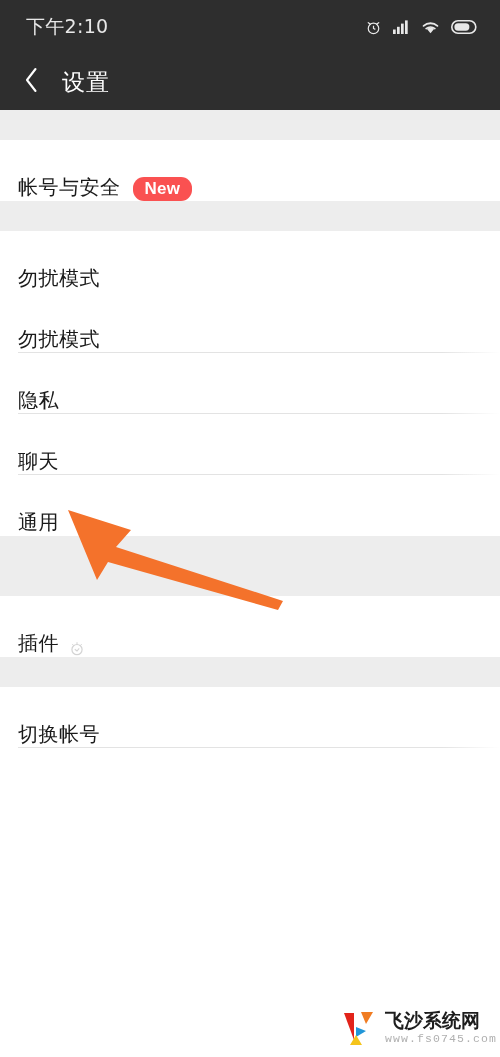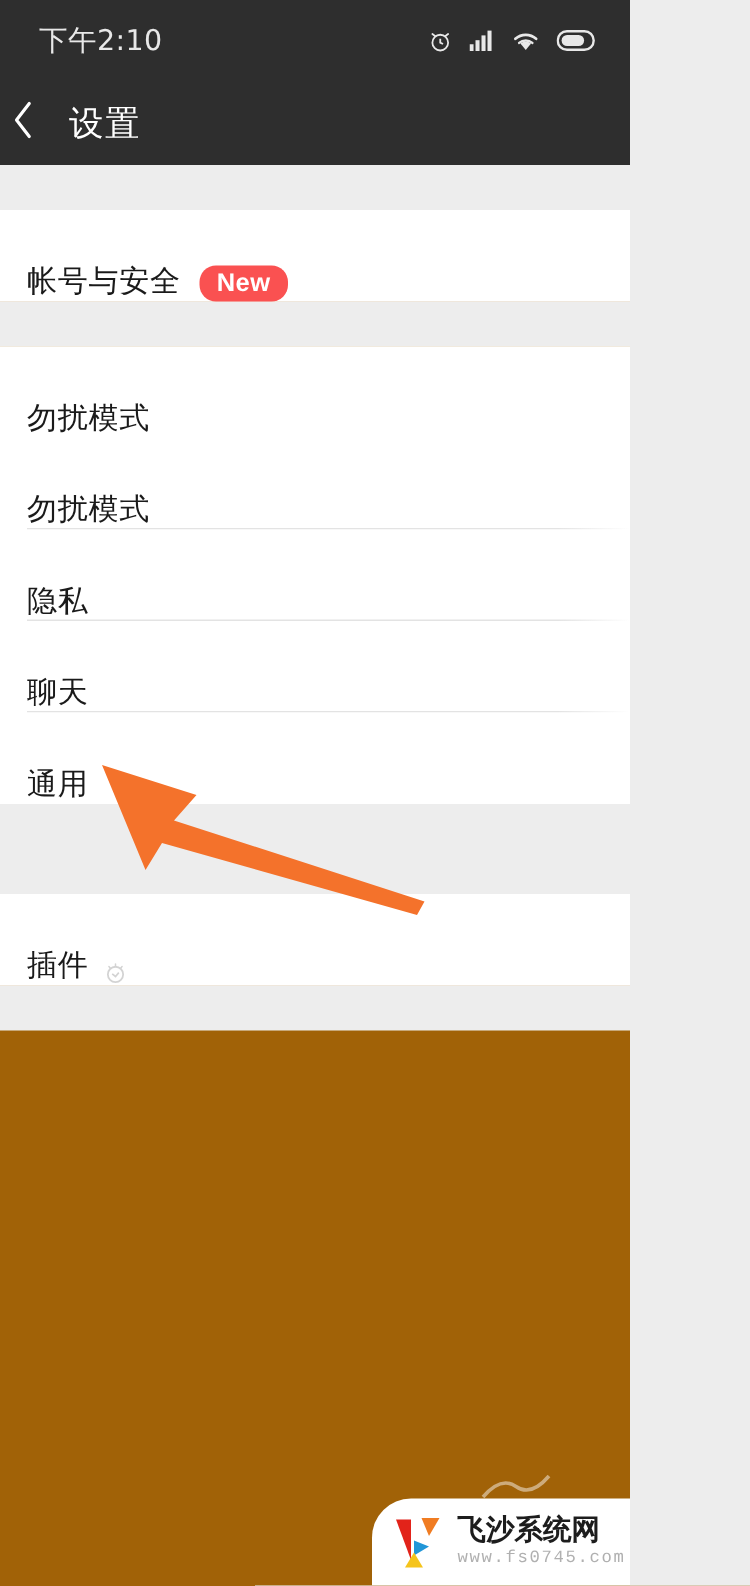--- a/index.html
+++ b/index.html
@@ -4,22 +4,22 @@
 <style>
   * { box-sizing: border-box; margin: 0; padding: 0; }
   html, body {
     width: 500px; height: 1057px;
     font-family: "Liberation Sans", "DejaVu Sans", sans-serif;
     background: #ededed;
     overflow: hidden;
   }
   #screen {
     position: relative;
-    width: 420px; height: 1057px;
-    background: #a16207;
+    width: 500px; height: 1057px;
+    background: #ffffff;
   }
 
   
   .statusbar {
     position: relative;
     height: 54px;
     background: #2e2e2e;
     display: flex;
     align-items: center;
     justify-content: space-between;
@@ -37,20 +37,21 @@
     gap: 11px;
   }
   .status-icons svg { display: block; }
 
   
   .titlebar {
     height: 56px;
     background: #2e2e2e;
     display: flex;
     align-items: center;
+    padding-left: 16px;
     text-align: center;
   }
   .back-btn {
     width: 30px; height: 34px;
     display: flex; align-items: center; justify-content: center;
     cursor: pointer;
   }
   .title-text {
     color: #ffffff;
     font-size: 23px;
@@ -248,20 +249,23 @@
           <path d="M5.8 8.2 L8 10 L10.2 7.4" stroke-width="1.1"></path>
           <path d="M8 1.6 L8 3.1 M3.6 3.4 L4.6 4.5 M12.4 3.4 L11.4 4.5" stroke-linecap="round" stroke-width="1"></path>
         </svg>
       </span>
     </div>
   </div>
 
   <div class="gap"></div>
 
   <div class="section">
+    <div class="row divider">
+      <span class="row-label">切换帐号</span>
+    </div>
   </div>
 
   <svg class="annot-arrow" viewBox="0 0 500 1057">
     <path d="M68 510 L131 530 L116 547 L283 601 L278 610 L108 562 L97 580 Z" fill="#f4722b"></path>
   </svg>
 
   <svg class="wm-arc" viewBox="0 0 48 16">
     <path d="M2 15 Q14 1 24 8 Q34 15 46 1" stroke="#ffffff" stroke-width="2.4" fill="none" opacity="0.85"></path>
   </svg>
 

